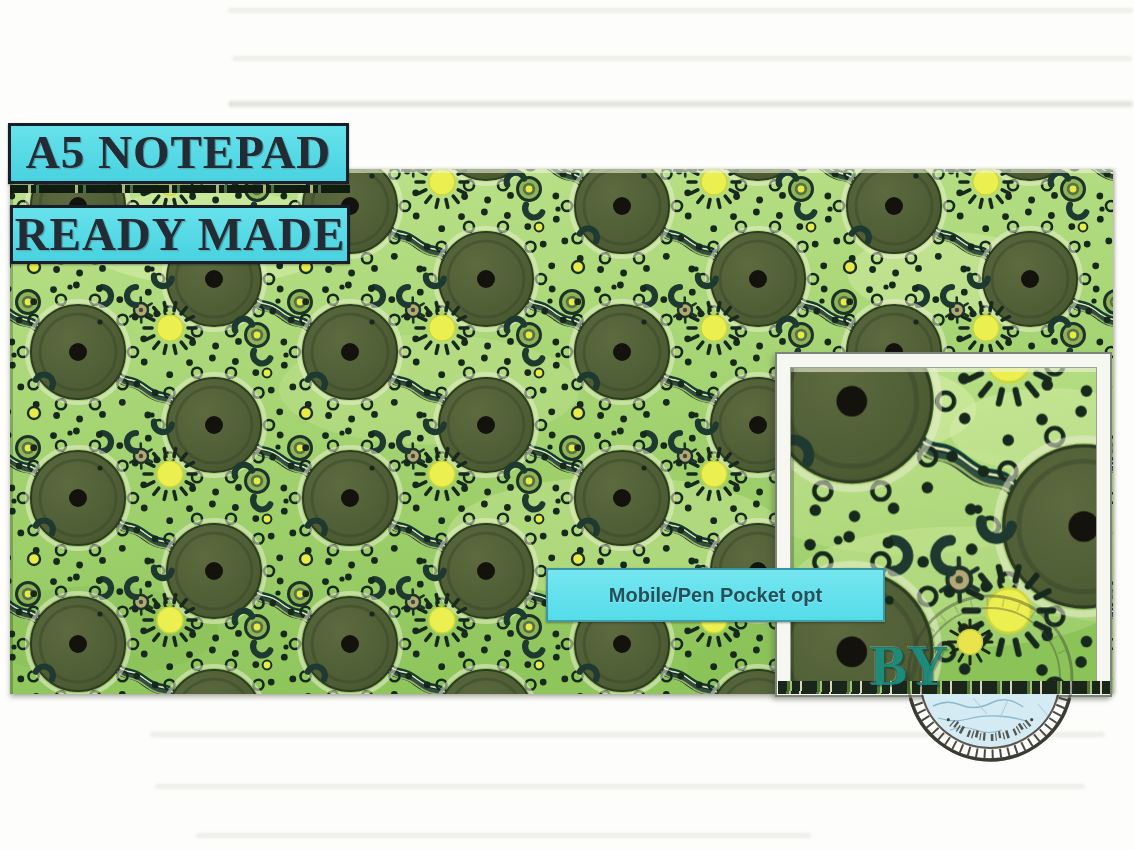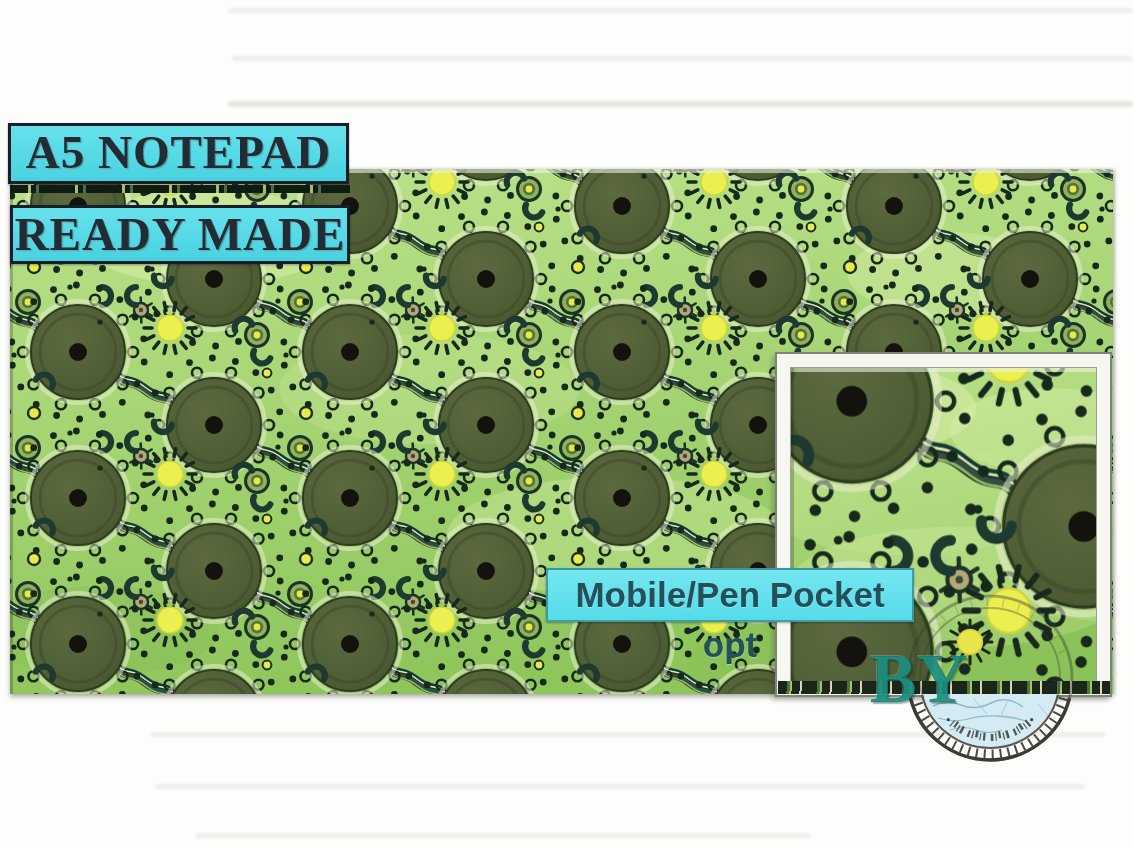--- a/index.html
+++ b/index.html
@@ -32,32 +32,32 @@
   .badge{position:absolute;box-sizing:border-box;text-align:center;z-index:4;
          background:linear-gradient(180deg,#67e2ec,#48d2e0);
          border:3px solid #161f29;box-shadow:0 1px 2px rgba(0,0,0,.35);}
   .badge-a5{left:8px;top:123px;width:341px;height:61px;}
   .badge-ready{left:10px;top:193px;width:340px;height:59px;margin-top:12px;}
   .badge-serif{font-family:"Liberation Serif",serif;font-weight:600;font-size:47px;line-height:53px;
          letter-spacing:1px;color:#232c35;
          text-shadow:0 1px 0 rgba(255,255,255,.25),1px 1px 1px rgba(10,25,35,.4);}
   .badge-gap{position:absolute;left:10px;top:185px;width:340px;height:8px;z-index:4;background-color:#101b12;
          background-image:repeating-linear-gradient(90deg,rgba(0,0,0,0) 0 18px,rgba(200,210,140,.85) 18px 21px,rgba(0,0,0,0) 21px 26px,rgba(90,140,90,.75) 26px 29px,rgba(0,0,0,0) 29px 47px);}
-  .badge-pocket{left:546px;top:568px;width:368px;height:54px;z-index:4;
+  .badge-pocket{left:546px;top:568px;width:339px;height:54px;z-index:4;
          background:linear-gradient(180deg,#74e6f0,#55dce9);
          border:2px solid rgba(23,80,92,.5);
-         font-family:"Liberation Sans",sans-serif;font-weight:700;font-size:35px;line-height:50px;
+         font-family:"Liberation Sans",sans-serif;font-weight:700;font-size:20px;line-height:50px;
          color:#23505a;text-shadow:0 1px 1px rgba(255,255,255,.3);}
   
   .brand{position:absolute;left:870px;top:633px;width:252px;height:62px;z-index:6;
          display:flex;justify-content:space-between;align-items:flex-end;
-         font-family:"Liberation Serif",serif;font-weight:700;font-size:70px;line-height:58px;
+         font-family:"Liberation Serif",serif;font-weight:700;font-size:56px;line-height:58px;
          color:#1a8f80;opacity:.93;
          -webkit-text-stroke:.5px rgba(10,40,45,.5);
-         text-shadow:2px 2px 1px rgba(15,40,35,.35),-1px -1px 0 rgba(235,255,240,.3);margin-top:13px;}
+         text-shadow:2px 2px 1px rgba(15,40,35,.35),-1px -1px 0 rgba(235,255,240,.3);}
   .stamp{position:absolute;left:878px;top:548px;width:236px;height:236px;z-index:5;}
 </style>
 </head>
 <body>
 
 <div class="canvas">
 
   <div class="smudge s1"></div>
   <div class="smudge s2"></div>
   <div class="smudge s3"></div>

